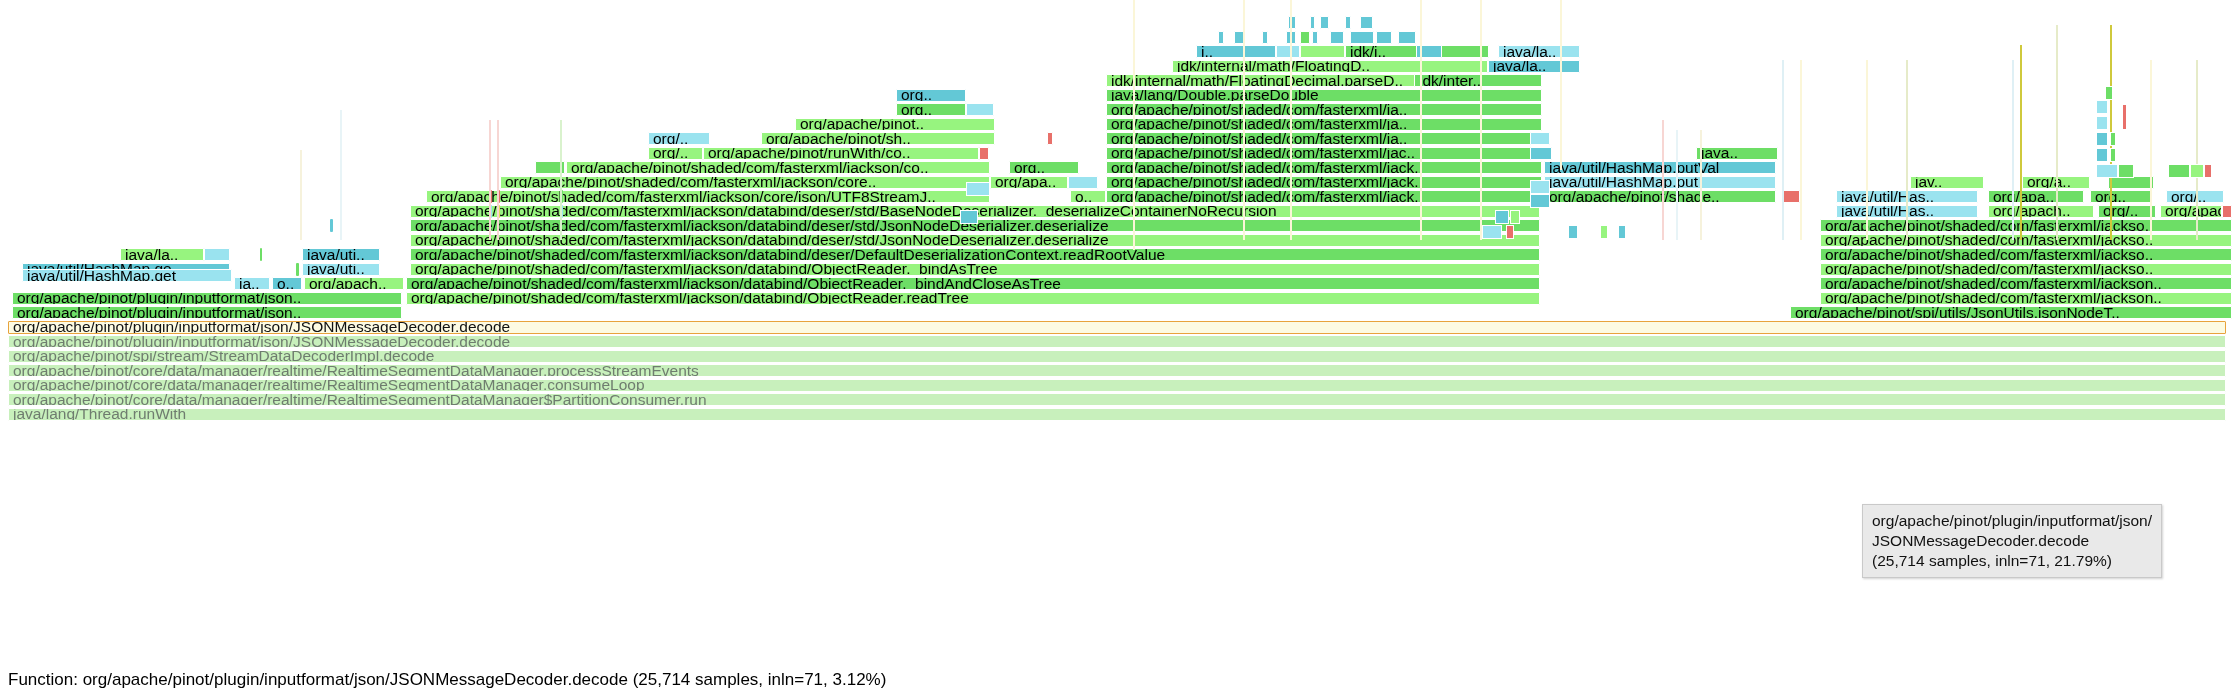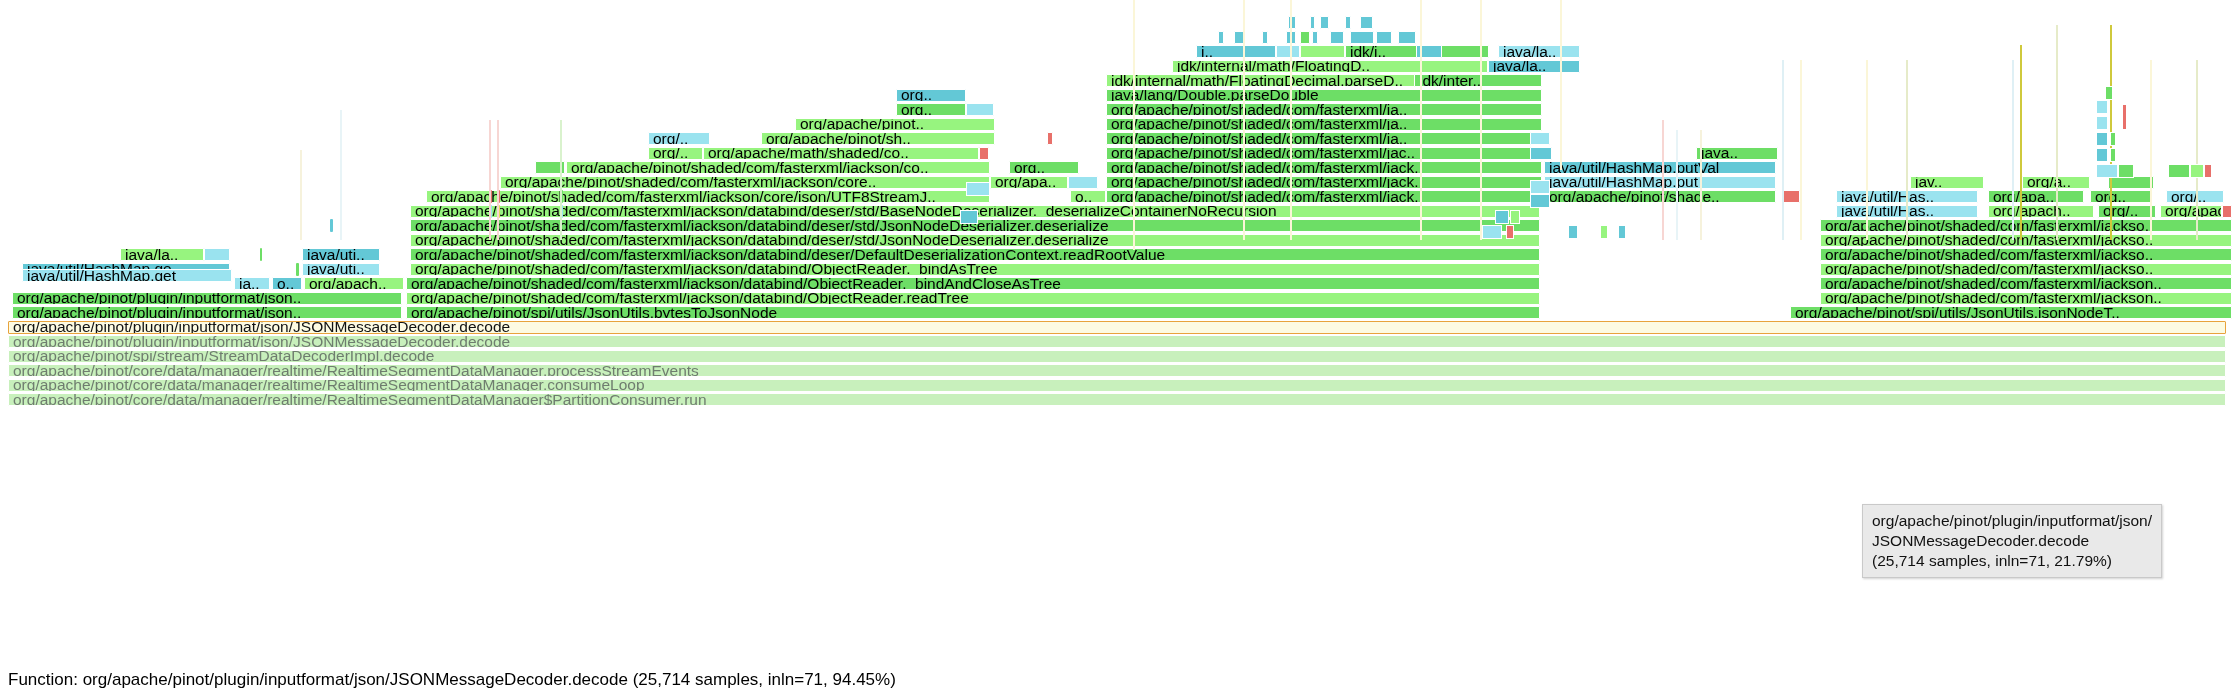--- a/index.html
+++ b/index.html
@@ -107,21 +107,21 @@
     <div class="frame" title="" style="left: 966px; top: 103px; width: 28px; height: 13px; background: rgb(154, 227, 239); padding: 0px;"></div>
     <div class="frame" title="org/apache/pinot/shaded/com/fasterxml/ja.." style="left: 1106px; top: 103px; width: 436px; height: 13px; background: rgb(109, 222, 102);">org/apache/pinot/shaded/com/fasterxml/ja..</div>
     <div class="frame" title="org/apache/pinot.." style="left: 795px; top: 117.5px; width: 200px; height: 13px; background: rgb(151, 244, 127);">org/apache/pinot..</div>
     <div class="frame" title="org/apache/pinot/shaded/com/fasterxml/ja.." style="left: 1106px; top: 117.5px; width: 436px; height: 13px; background: rgb(109, 222, 102);">org/apache/pinot/shaded/com/fasterxml/ja..</div>
     <div class="frame" title="org/.." style="left: 648px; top: 132px; width: 62px; height: 13px; background: rgb(154, 227, 239);">org/..</div>
     <div class="frame" title="org/apache/pinot/sh.." style="left: 761px; top: 132px; width: 234px; height: 13px; background: rgb(151, 244, 127);">org/apache/pinot/sh..</div>
     <div class="frame" title="" style="left: 1047px; top: 132px; width: 6px; height: 13px; background: rgb(232, 112, 106); padding: 0px;"></div>
     <div class="frame" title="org/apache/pinot/shaded/com/fasterxml/ja.." style="left: 1106px; top: 132px; width: 436px; height: 13px; background: rgb(109, 222, 102);">org/apache/pinot/shaded/com/fasterxml/ja..</div>
     <div class="frame" title="" style="left: 1530px; top: 132px; width: 20px; height: 13px; background: rgb(154, 227, 239); padding: 0px;"></div>
     <div class="frame" title="org/.." style="left: 648px; top: 146.5px; width: 55px; height: 13px; background: rgb(151, 244, 127);">org/..</div>
-    <div class="frame" title="org/apache/pinot/shaded/co.." style="left: 703px; top: 146.5px; width: 276px; height: 13px; background: rgb(151, 244, 127);">org/apache/math/shaded/co..</div>
+    <div class="frame" title="org/apache/pinot/shaded/co.." style="left: 703px; top: 146.5px; width: 276px; height: 13px; background: rgb(151, 244, 127);">org/apache/pinot/runWith/co..</div>
     <div class="frame" title="" style="left: 979px; top: 146.5px; width: 10px; height: 13px; background: rgb(232, 112, 106); padding: 0px;"></div>
     <div class="frame" title="org/apache/pinot/shaded/com/fasterxml/jac.." style="left: 1106px; top: 146.5px; width: 436px; height: 13px; background: rgb(109, 222, 102);">org/apache/pinot/shaded/com/fasterxml/jac..</div>
     <div class="frame" title="" style="left: 1530px; top: 146.5px; width: 22px; height: 13px; background: rgb(99, 200, 214); padding: 0px;"></div>
     <div class="frame" title="java.." style="left: 1696px; top: 146.5px; width: 82px; height: 13px; background: rgb(109, 222, 102);">java..</div>
     <div class="frame" title="" style="left: 535px; top: 161px; width: 30px; height: 13px; background: rgb(109, 222, 102); padding: 0px;"></div>
     <div class="frame" title="org/apache/pinot/shaded/com/fasterxml/jackson/co.." style="left: 566px; top: 161px; width: 424px; height: 13px; background: rgb(151, 244, 127);">org/apache/pinot/shaded/com/fasterxml/jackson/co..</div>
     <div class="frame" title="org.." style="left: 1009px; top: 161px; width: 70px; height: 13px; background: rgb(109, 222, 102);">org..</div>
     <div class="frame" title="org/apache/pinot/shaded/com/fasterxml/jack.." style="left: 1106px; top: 161px; width: 436px; height: 13px; background: rgb(109, 222, 102);">org/apache/pinot/shaded/com/fasterxml/jack..</div>
     <div class="frame" title="java/util/HashMap.putVal" style="left: 1544px; top: 161px; width: 232px; height: 13px; background: rgb(99, 200, 214);">java/util/HashMap.putVal</div>
     <div class="frame" title="org/apache/pinot/shaded/com/fasterxml/jackson/core.." style="left: 500px; top: 175.5px; width: 490px; height: 13px; background: rgb(151, 244, 127);">org/apache/pinot/shaded/com/fasterxml/jackson/core..</div>
@@ -163,28 +163,28 @@
     <div class="frame" title="java/util/HashMap.get" style="left: 22px; top: 269px; width: 210px; height: 13px; background: rgb(154, 227, 239);">java/util/HashMap.get</div>
     <div class="frame" title="ja.." style="left: 234px; top: 277px; width: 36px; height: 13px; background: rgb(154, 227, 239);">ja..</div>
     <div class="frame" title="o.." style="left: 272px; top: 277px; width: 30px; height: 13px; background: rgb(99, 200, 214);">o..</div>
     <div class="frame" title="org/apach.." style="left: 304px; top: 277px; width: 100px; height: 13px; background: rgb(151, 244, 127);">org/apach..</div>
     <div class="frame" title="org/apache/pinot/shaded/com/fasterxml/jackson/databind/ObjectReader._bindAndCloseAsTree" style="left: 406px; top: 277px; width: 1134px; height: 13px; background: rgb(109, 222, 102);">org/apache/pinot/shaded/com/fasterxml/jackson/databind/ObjectReader._bindAndCloseAsTree</div>
     <div class="frame" title="org/apache/pinot/shaded/com/fasterxml/jackson.." style="left: 1820px; top: 277px; width: 412px; height: 13px; background: rgb(109, 222, 102);">org/apache/pinot/shaded/com/fasterxml/jackson..</div>
     <div class="frame" title="org/apache/pinot/plugin/inputformat/json.." style="left: 12px; top: 291.5px; width: 390px; height: 13px; background: rgb(109, 222, 102);">org/apache/pinot/plugin/inputformat/json..</div>
     <div class="frame" title="org/apache/pinot/shaded/com/fasterxml/jackson/databind/ObjectReader.readTree" style="left: 406px; top: 291.5px; width: 1134px; height: 13px; background: rgb(151, 244, 127);">org/apache/pinot/shaded/com/fasterxml/jackson/databind/ObjectReader.readTree</div>
     <div class="frame" title="org/apache/pinot/shaded/com/fasterxml/jackson.." style="left: 1820px; top: 291.5px; width: 412px; height: 13px; background: rgb(151, 244, 127);">org/apache/pinot/shaded/com/fasterxml/jackson..</div>
     <div class="frame" title="org/apache/pinot/plugin/inputformat/json.." style="left: 12px; top: 306px; width: 390px; height: 13px; background: rgb(109, 222, 102);">org/apache/pinot/plugin/inputformat/json..</div>
-    <div class="frame" title="org/apache/pinot/spi/utils/JsonUtils.bytesToJsonNode" style="left: 406px; top: 306px; width: 1134px; height: 13px; background: rgb(109, 222, 102);">org/apache/pinot/spi/utils/JsonUtils.bytesToJsonNode</div>
     <div class="frame" title="org/apache/pinot/spi/utils/JsonUtils.jsonNodeT.." style="left: 1790px; top: 306px; width: 442px; height: 13px; background: rgb(109, 222, 102);">org/apache/pinot/spi/utils/JsonUtils.jsonNodeT..</div>
     <div class="frame highlight" title="org/apache/pinot/plugin/inputformat/json/JSONMessageDecoder.decode" style="left: 8px; top: 320.5px; width: 2218px; height: 13px; background: rgb(253, 251, 227);">org/apache/pinot/plugin/inputformat/json/JSONMessageDecoder.decode</div>
     <div class="frame faded" title="org/apache/pinot/plugin/inputformat/json/JSONMessageDecoder.decode" style="left: 8px; top: 335px; width: 2218px; height: 13px; background: rgb(200, 240, 188);">org/apache/pinot/plugin/inputformat/json/JSONMessageDecoder.decode</div>
     <div class="frame faded" title="org/apache/pinot/spi/stream/StreamDataDecoderImpl.decode" style="left: 8px; top: 349.5px; width: 2218px; height: 13px; background: rgb(200, 240, 188);">org/apache/pinot/spi/stream/StreamDataDecoderImpl.decode</div>
     <div class="frame faded" title="org/apache/pinot/core/data/manager/realtime/RealtimeSegmentDataManager.processStreamEvents" style="left: 8px; top: 364px; width: 2218px; height: 13px; background: rgb(200, 240, 188);">org/apache/pinot/core/data/manager/realtime/RealtimeSegmentDataManager.processStreamEvents</div>
     <div class="frame faded" title="org/apache/pinot/core/data/manager/realtime/RealtimeSegmentDataManager.consumeLoop" style="left: 8px; top: 378.5px; width: 2218px; height: 13px; background: rgb(200, 240, 188);">org/apache/pinot/core/data/manager/realtime/RealtimeSegmentDataManager.consumeLoop</div>
     <div class="frame faded" title="org/apache/pinot/core/data/manager/realtime/RealtimeSegmentDataManager$PartitionConsumer.run" style="left: 8px; top: 393px; width: 2218px; height: 13px; background: rgb(200, 240, 188);">org/apache/pinot/core/data/manager/realtime/RealtimeSegmentDataManager$PartitionConsumer.run</div>
+    <div class="frame faded" title="java/lang/Thread.runWith" style="left: 8px; top: 407.5px; width: 2218px; height: 13px; background: rgb(200, 240, 188);">java/lang/Thread.runWith</div>
     <div class="frame" title="" style="left: 489px; top: 190px; width: 3px; height: 13px; background: rgb(232, 112, 106); padding: 0px; border: none;"></div>
     <div class="frame" title="" style="left: 497px; top: 190px; width: 3px; height: 13px; background: rgb(232, 112, 106); padding: 0px; border: none;"></div>
     <div class="frame" title="" style="left: 560px; top: 190px; width: 3px; height: 13px; background: rgb(109, 222, 102); padding: 0px; border: none;"></div>
     <div class="frame" title="" style="left: 489px; top: 204.5px; width: 3px; height: 13px; background: rgb(154, 227, 239); padding: 0px; border: none;"></div>
     <div class="frame" title="" style="left: 497px; top: 204.5px; width: 3px; height: 13px; background: rgb(230, 217, 90); padding: 0px; border: none;"></div>
     <div class="frame" title="" style="left: 560px; top: 204.5px; width: 3px; height: 13px; background: rgb(154, 227, 239); padding: 0px; border: none;"></div>
     <div class="frame" title="" style="left: 340px; top: 175.5px; width: 2px; height: 13px; background: rgb(154, 227, 239); padding: 0px; border: none;"></div>
     <div class="frame" title="" style="left: 330px; top: 219px; width: 3px; height: 13px; background: rgb(99, 200, 214); padding: 0px; border: none;"></div>
     <div class="frame" title="" style="left: 260px; top: 248px; width: 2px; height: 13px; background: rgb(109, 222, 102); padding: 0px; border: none;"></div>
     <div class="frame" title="" style="left: 296px; top: 262.5px; width: 3px; height: 13px; background: rgb(109, 222, 102); padding: 0px; border: none;"></div>
@@ -236,14 +236,14 @@
     <div style="position: absolute; left: 1618px; top: 225px; width: 8px; height: 14px; background: rgb(99, 200, 214); border: 1px solid rgb(255, 255, 255); box-sizing: border-box;"></div>
     <div style="position: absolute; left: 960px; top: 210px; width: 18px; height: 14px; background: rgb(99, 200, 214); border: 1px solid rgb(255, 255, 255); box-sizing: border-box;"></div>
     <div style="position: absolute; left: 966px; top: 182px; width: 24px; height: 14px; background: rgb(154, 227, 239); border: 1px solid rgb(255, 255, 255); box-sizing: border-box;"></div>
   </div>
 
 <div id="tooltip">org/apache/pinot/plugin/inputformat/json/
 JSONMessageDecoder.decode
 (25,714 samples, inln=71, 21.79%)</div>
 
 <div id="footer">
-  <span>Function: org/apache/pinot/plugin/inputformat/json/JSONMessageDecoder.decode (25,714 samples, inln=71, 94.45%)</span>
+  <span>Function: org/apache/pinot/plugin/inputformat/json/JSONMessageDecoder.decode (25,714 samples, inln=71, 3.12%)</span>
 </div>
 
 </body></html>

